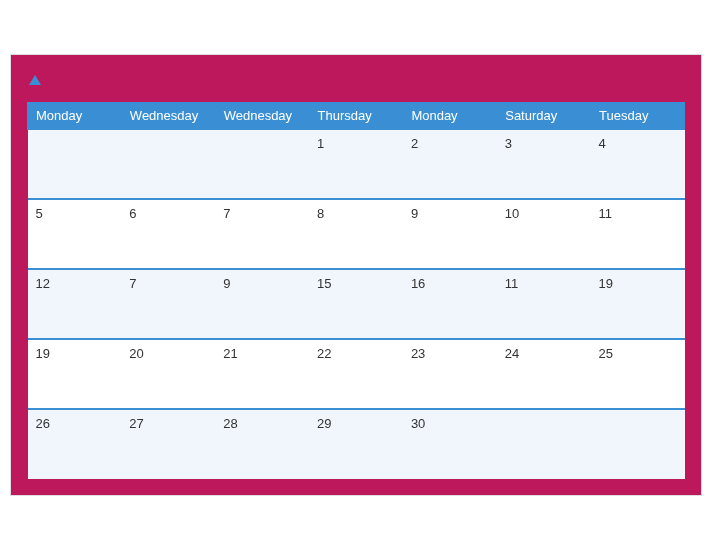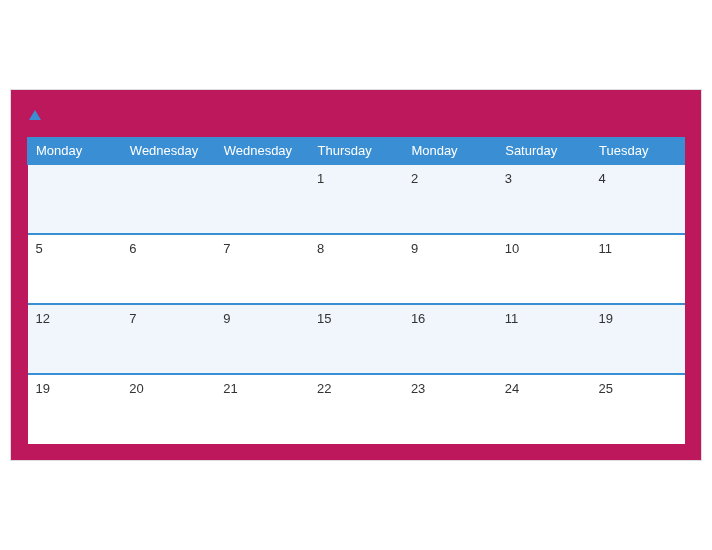--- a/index.html
+++ b/index.html
@@ -205,15 +205,34 @@
           <td>
             <span class="day-num">23</span>
           </td>
           <td>
             <span class="day-num">24</span>
           </td>
           <td>
             <span class="day-num">25</span>
           </td>
         </tr>
+        <tr>
+          <td>
+            <span class="day-num">26</span>
+          </td>
+          <td>
+            <span class="day-num">27</span>
+          </td>
+          <td>
+            <span class="day-num">28</span>
+          </td>
+          <td>
+            <span class="day-num">29</span>
+          </td>
+          <td>
+            <span class="day-num">30</span>
+          </td>
+          <td></td>
+          <td></td>
+        </tr>
       </tbody>
   </table>
 </div>
 
 </body></html>

